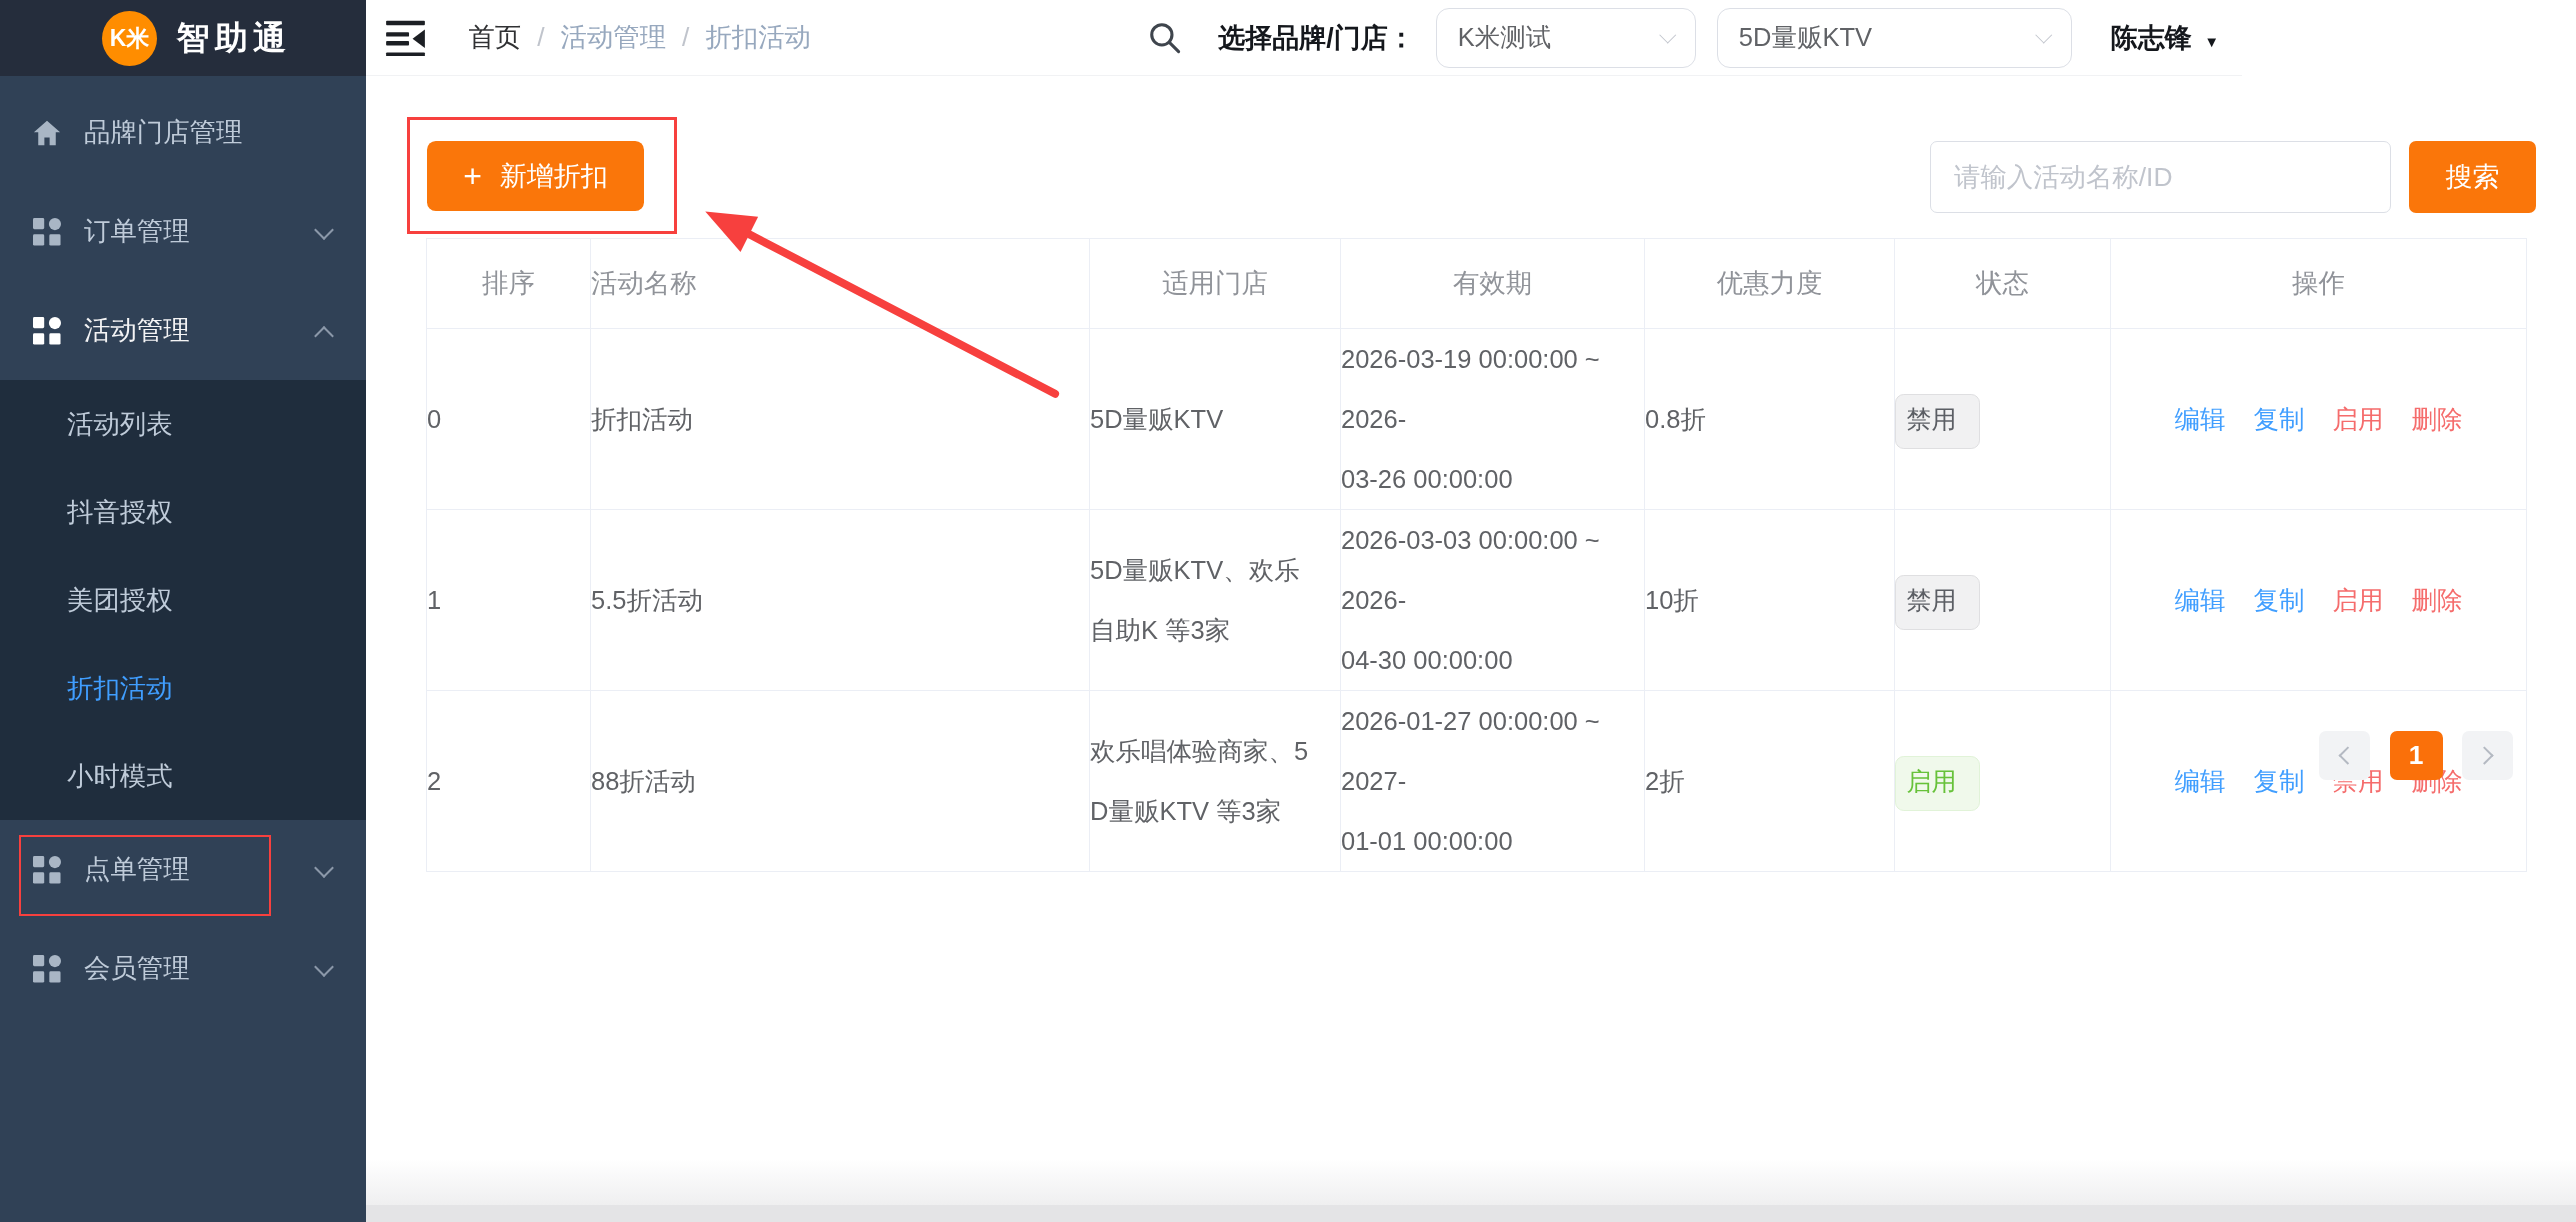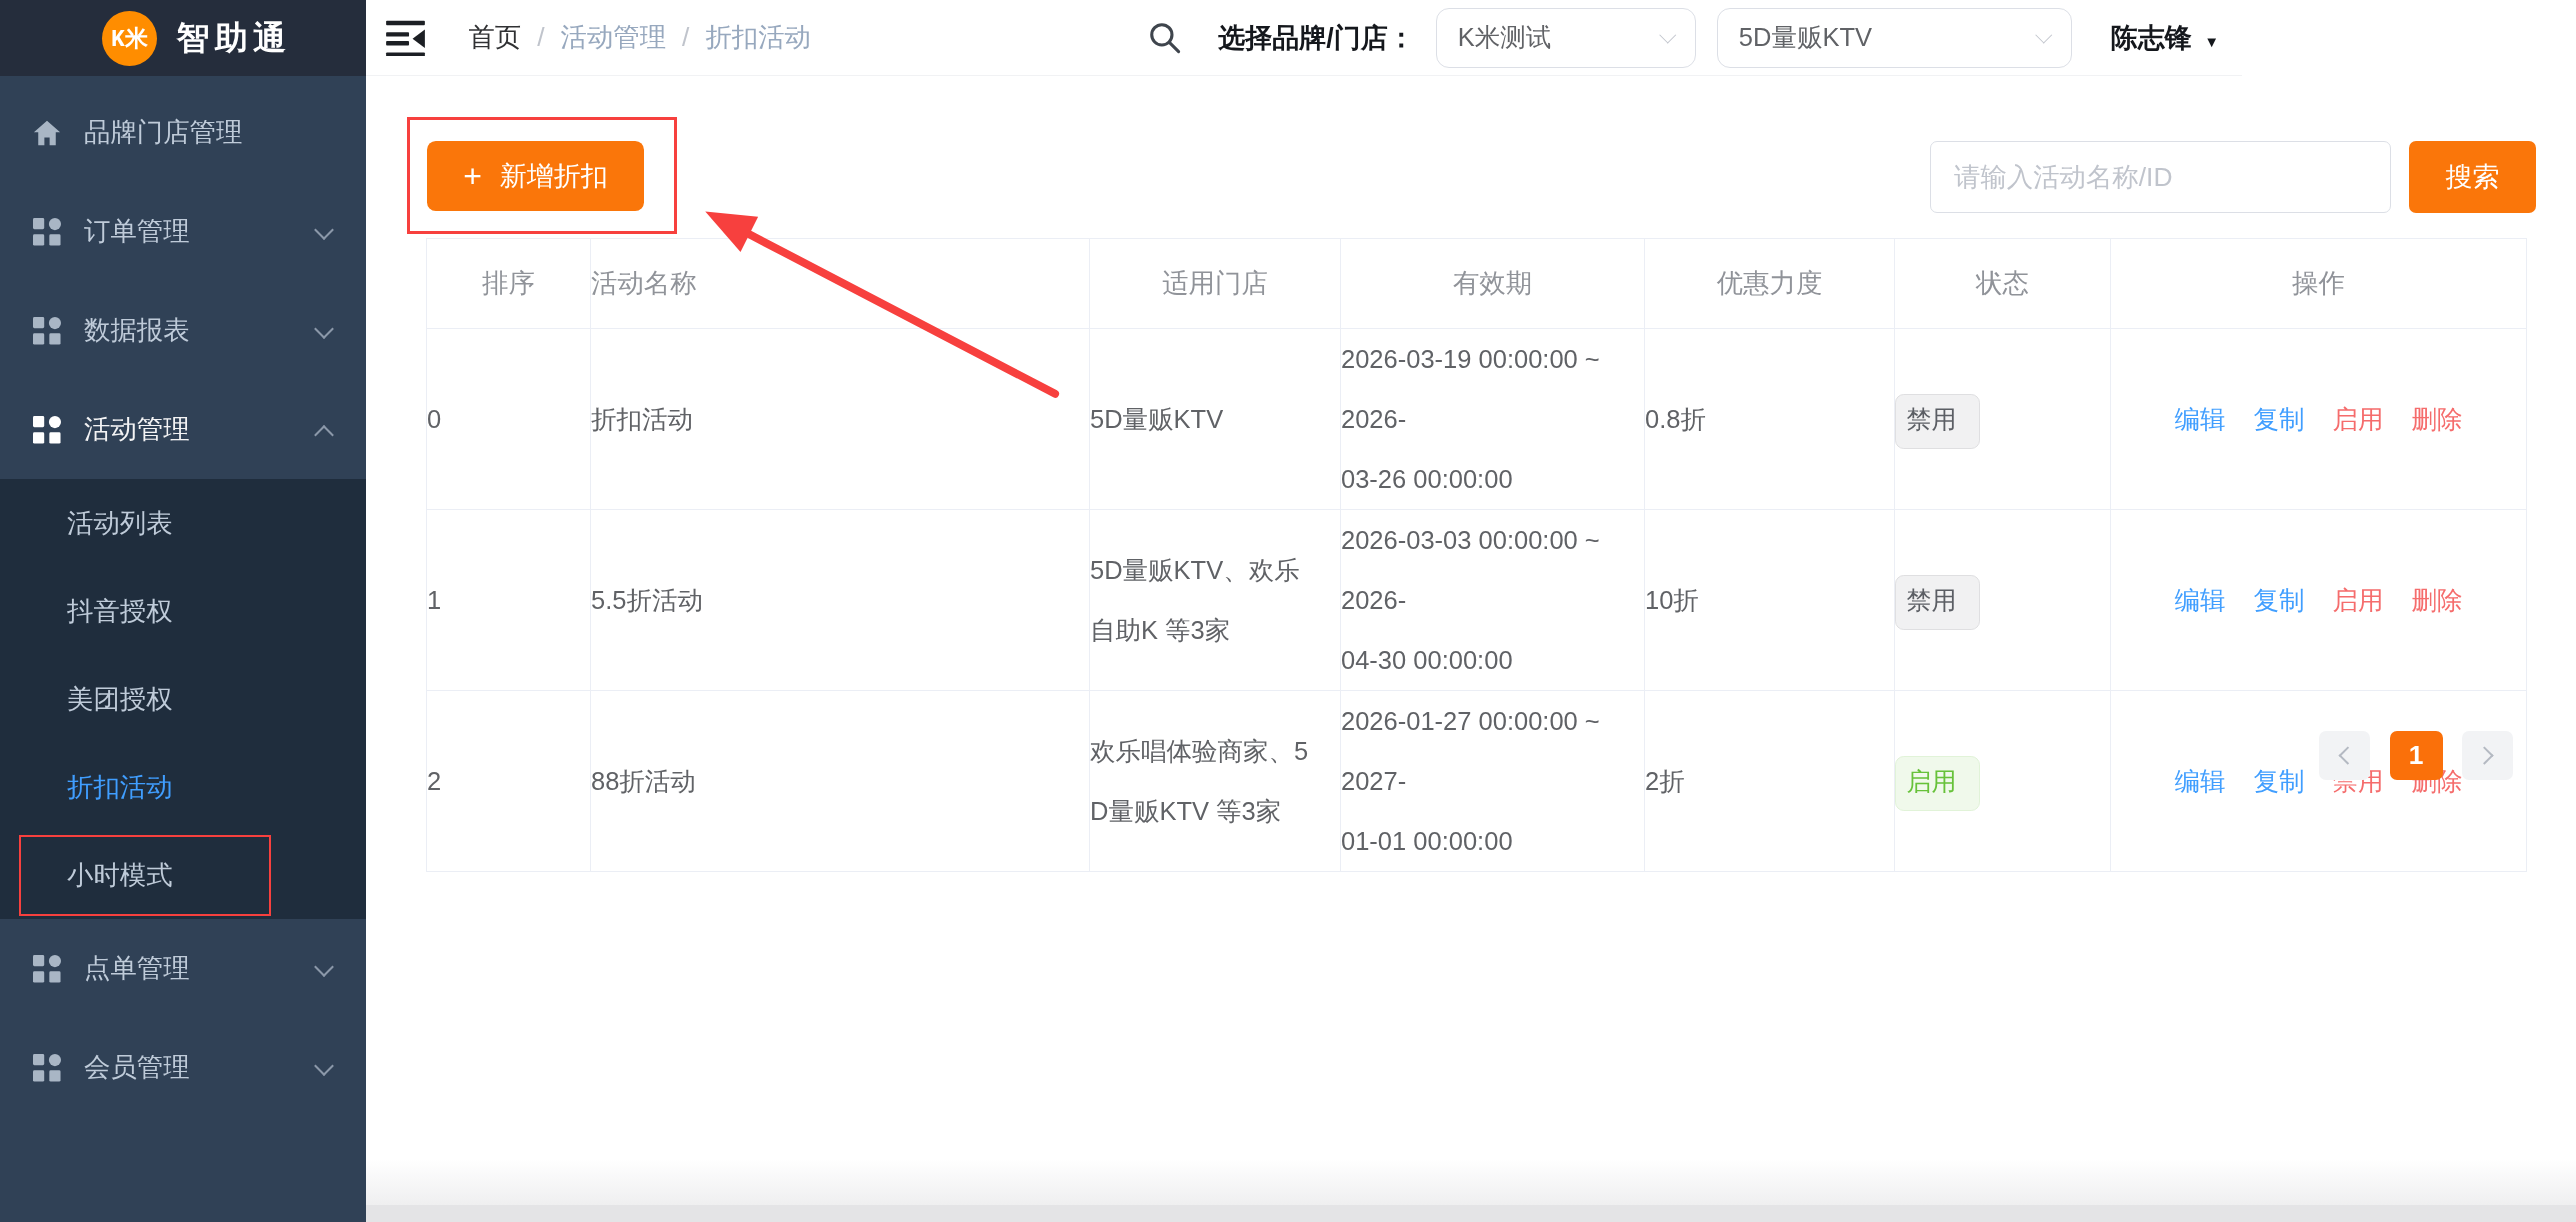--- a/index.html
+++ b/index.html
@@ -2,21 +2,21 @@
 <html style="font-size:14px"><head>
 <meta charset="utf-8">
 <style>
   * { margin:0; padding:0; box-sizing:border-box; }
   html,body { width:2576px; height:1223px; }
   body { font-family:"Liberation Sans","DejaVu Sans",sans-serif; background:#fff; overflow:hidden; }
   .page { position:relative; width:2576px; height:1223px; background:#fff; overflow:hidden; }
 
   
   .sidebar { position:absolute; left:0; top:0; width:366px; height:1223px; background:#304156; z-index:10; }
-  .logo-bar { height:76px; background:#252d3c; display:flex; align-items:center; padding-left:102px;font-family:Liberation Mono, monospace; }
+  .logo-bar { height:76px; background:#252d3c; display:flex; align-items:center; padding-left:102px; }
   .logo-circle { width:55px; height:55px; border-radius:50%; background:#ff8d00; display:flex; align-items:center; justify-content:center;
                  color:#fff; font-size:23px; font-weight:700; flex:none; }
   .app-title { color:#fff; font-size:33px; font-weight:600; letter-spacing:5.3px; margin-left:19.4px; white-space:nowrap; }
   .nav { padding-top:7px; }
   .menu-item { position:relative; height:99px; display:flex; align-items:center; padding-left:33px; color:#bfcbd9; font-size:26.4px; cursor:pointer; }
   .menu-item .mi-icon { width:28px; height:28px; margin-right:23px; color:#a9b6c5; flex:none; }
   .menu-item .mi-icon svg { width:100%; height:100%; display:block; fill:currentColor; }
   .menu-item.parent-active { color:#f4f4f5; }
   .menu-item.parent-active .mi-icon { color:#ffffff; }
   .chev { position:absolute; right:35px; width:14px; height:14px; border-right:2.6px solid #8b98a9; border-bottom:2.6px solid #8b98a9; }
@@ -119,32 +119,20 @@
               <rect x="0" y="0" width="12" height="12" rx="1.5"></rect>
               <circle cx="23.5" cy="6.5" r="6.5"></circle>
               <rect x="0" y="17.5" width="12" height="12" rx="1.5"></rect>
               <rect x="17.5" y="17.5" width="12" height="12" rx="1.5"></rect>
             </svg>
         </span>
         <span>订单管理</span>
         <span class="chev down"></span>
       </div>
 
-      <div class="menu-item">
-        <span class="mi-icon">
-          <svg viewBox="0 0 30 30">
-              <rect x="0" y="0" width="12" height="12" rx="1.5"></rect>
-              <circle cx="23.5" cy="6.5" r="6.5"></circle>
-              <rect x="0" y="17.5" width="12" height="12" rx="1.5"></rect>
-              <rect x="17.5" y="17.5" width="12" height="12" rx="1.5"></rect>
-            </svg>
-        </span>
-        <span>数据报表</span>
-        <span class="chev down"></span>
-      </div>
 
       <div class="menu-item parent-active">
         <span class="mi-icon">
           <svg viewBox="0 0 30 30">
               <rect x="0" y="0" width="12" height="12" rx="1.5"></rect>
               <circle cx="23.5" cy="6.5" r="6.5"></circle>
               <rect x="0" y="17.5" width="12" height="12" rx="1.5"></rect>
               <rect x="17.5" y="17.5" width="12" height="12" rx="1.5"></rect>
             </svg>
         </span>

